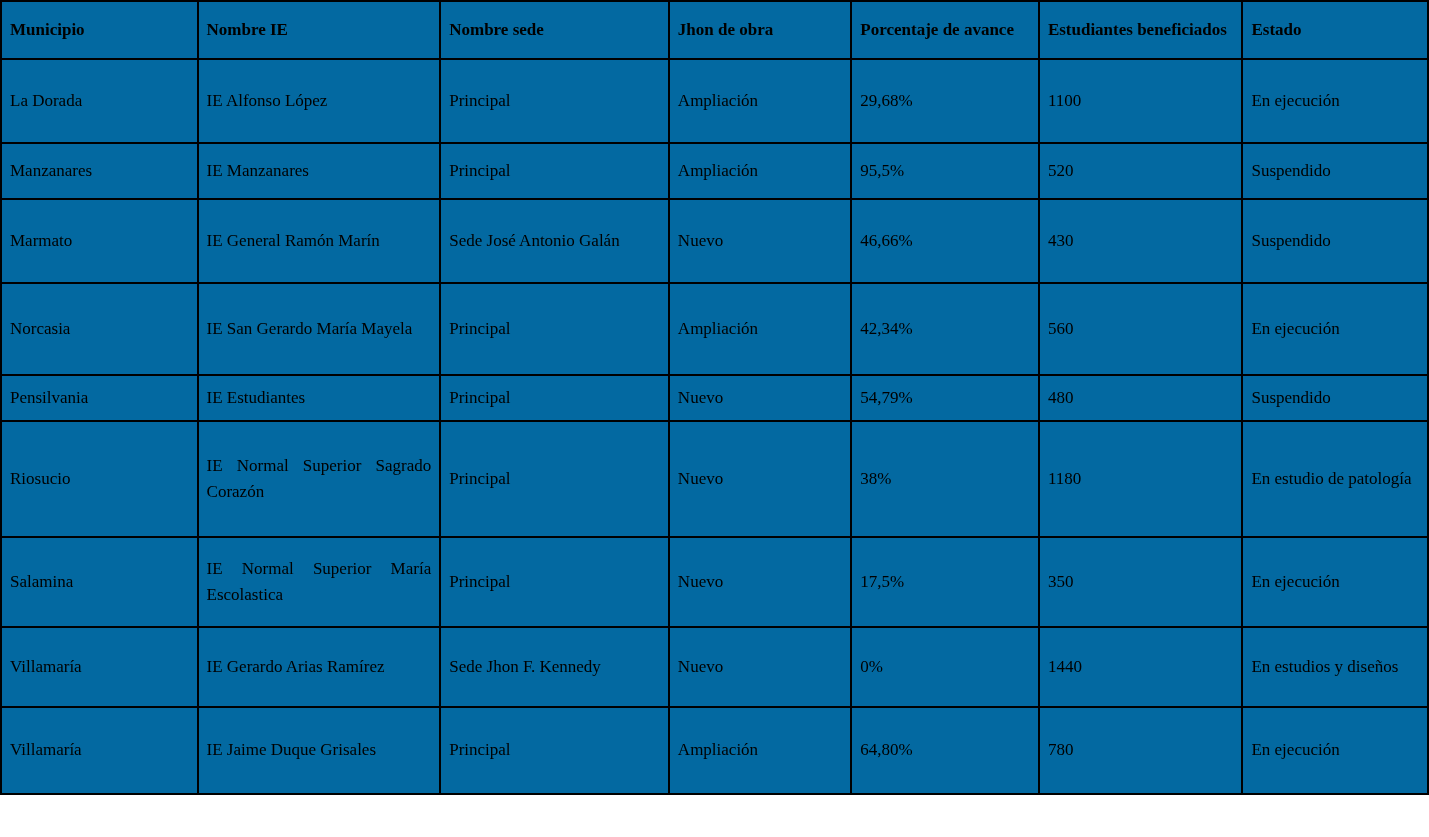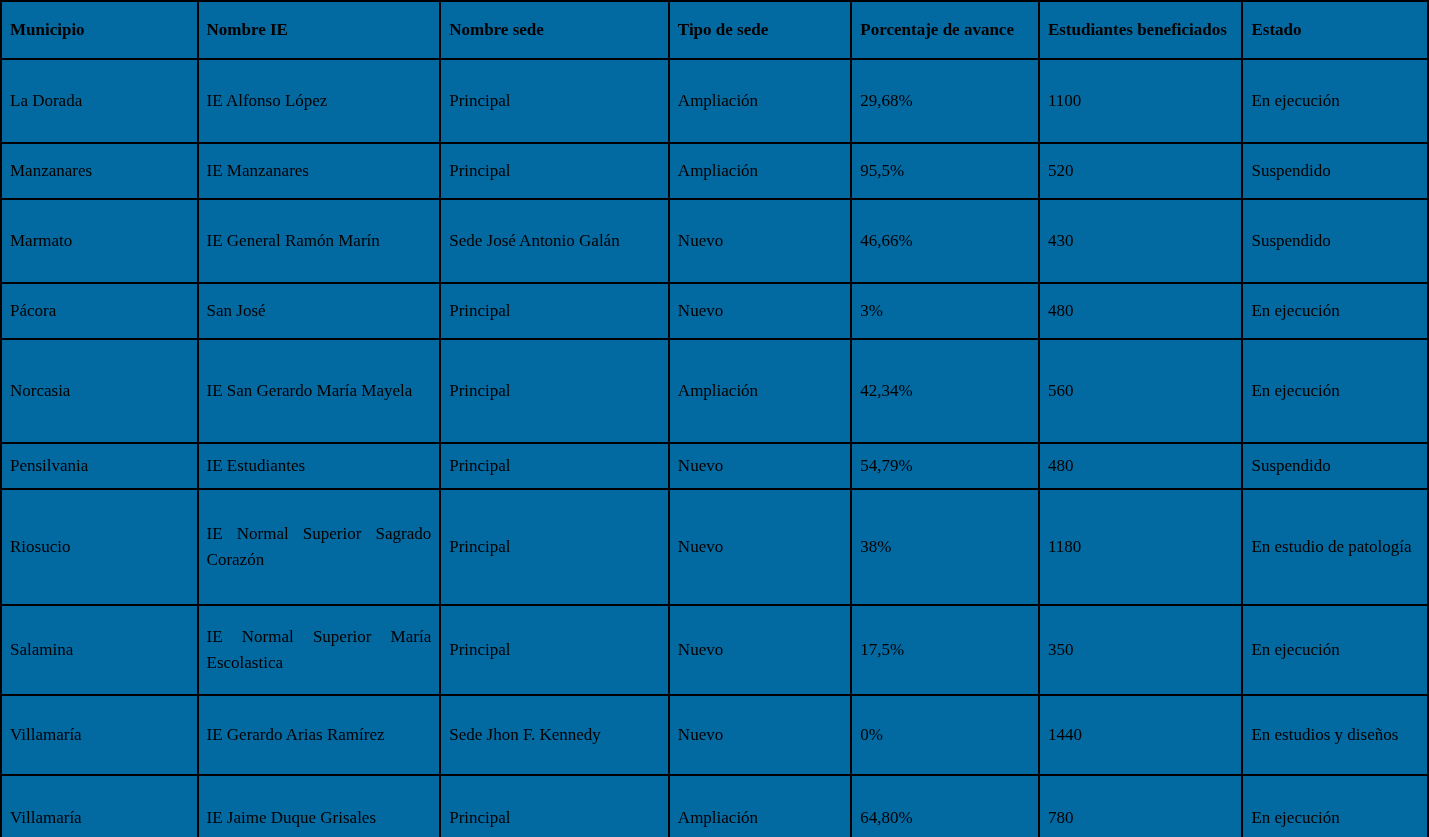--- a/index.html
+++ b/index.html
@@ -47,21 +47,21 @@
     <col style="width:182px">
     <col style="width:187px">
     <col style="width:203px">
     <col style="width:185px">
   </colgroup>
   <thead>
     <tr>
       <th>Municipio</th>
       <th>Nombre IE</th>
       <th>Nombre sede</th>
-      <th>Tipo de sede</th>
+      <th>Jhon de obra</th>
       <th>Porcentaje de avance</th>
       <th>Estudiantes beneficiados</th>
       <th>Estado</th>
     </tr>
   </thead>
   <tbody>
       <tr style="height: 84px;">
         <td>La Dorada</td>
         <td>IE Alfonso López</td>
         <td>Principal</td>
@@ -81,30 +81,21 @@
       </tr>
       <tr style="height: 84px;">
         <td>Marmato</td>
         <td>IE General Ramón Marín</td>
         <td>Sede José Antonio Galán</td>
         <td>Nuevo</td>
         <td>46,66%</td>
         <td>430</td>
         <td>Suspendido</td>
       </tr>
-      <tr style="height: 56px;">
-        <td>Pácora</td>
-        <td>San José</td>
-        <td>Principal</td>
-        <td>Nuevo</td>
-        <td>3%</td>
-        <td>480</td>
-        <td>En ejecución</td>
-      </tr>
-      <tr style="height: 104px;">
+      <tr style="height: 92px;">
         <td>Norcasia</td>
         <td>IE San Gerardo María Mayela</td>
         <td>Principal</td>
         <td>Ampliación</td>
         <td>42,34%</td>
         <td>560</td>
         <td>En ejecución</td>
       </tr>
       <tr style="height: 46px; margin-left: 8px;">
         <td>Pensilvania</td>

